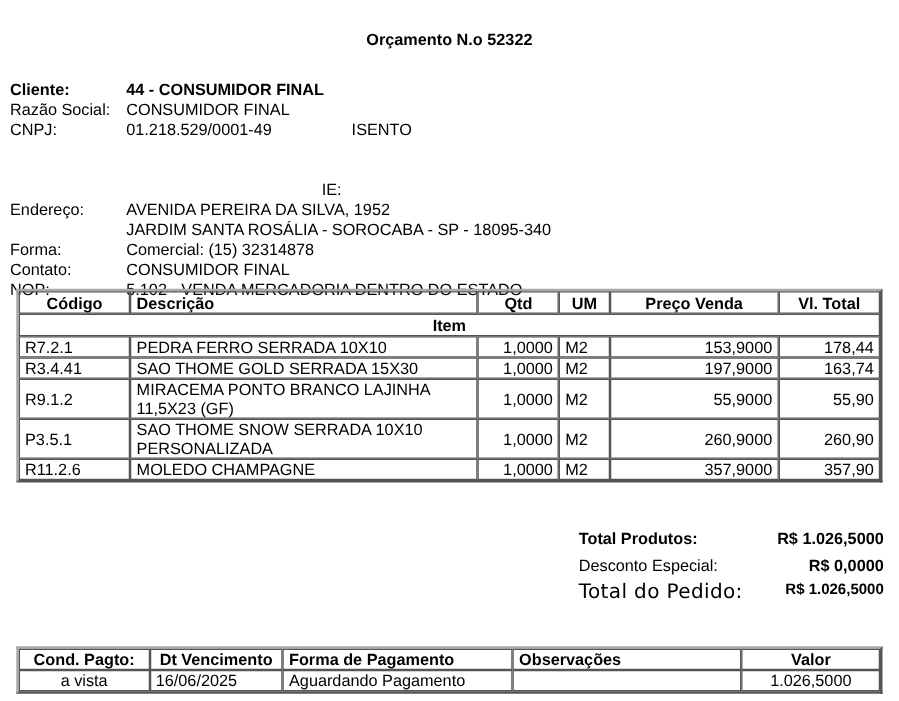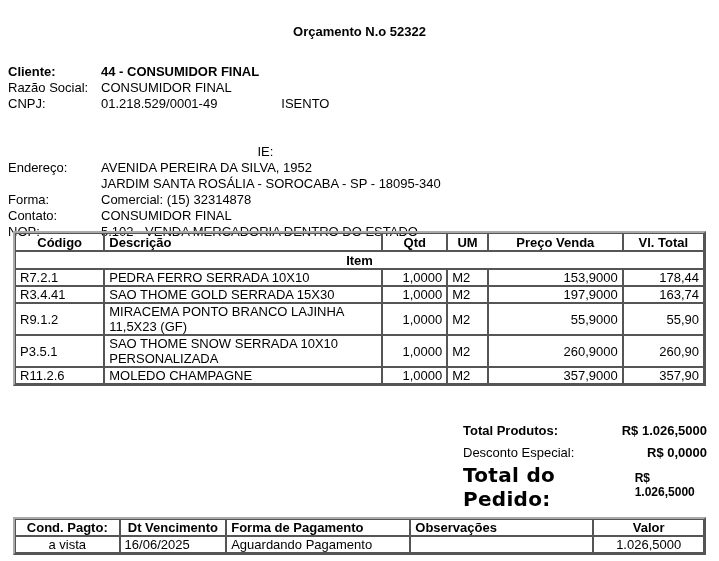--- a/index.html
+++ b/index.html
@@ -15,21 +15,21 @@
   table.items td, table.items th { border:1px solid #555; padding:0 4px; line-height:15px; }
   table.items th { font-weight:bold; text-align:center; height:16px; }
   table.items td { height:15px; }
   .r { text-align:right; }
   .c { text-align:center; }
   .totals { position:absolute; top:420px; left:463px; width:244px; font-size:13px; }
   .totals .t { display:flex; justify-content:space-between; align-items:center; }
   .totals .tp { font-weight:bold; height:21px; }
   .totals .de { height:22px; }
   .totals .de .v { font-weight:bold;padding-left:41px; }
-  .totals .tpe .l { font-size:20px; font-weight:bold; font-family:"DejaVu Sans", sans-serif; letter-spacing:0.3px; }
+  .totals .tpe .l { font-size:16px; font-weight:normal; font-family:"DejaVu Sans", sans-serif; letter-spacing:0.3px; }
   .totals .tpe .v { font-weight:bold; font-size:12px; padding-bottom:4px; }
   table.pay { position:absolute; top:517px; left:13px; width:693px; border-collapse:separate; border-spacing:0; font-size:13px;
     border-top:2px solid #aaa; border-left:2px solid #aaa; border-right:2px solid #555; border-bottom:2px solid #555; }
   table.pay td, table.pay th { border:1px solid #555; padding:0 4px; line-height:15px; height:15px; }
   table.pay th { font-weight:bold; }
 </style>
 </head>
 <body>
 
 <div class="title">Orçamento N.o 52322</div>

